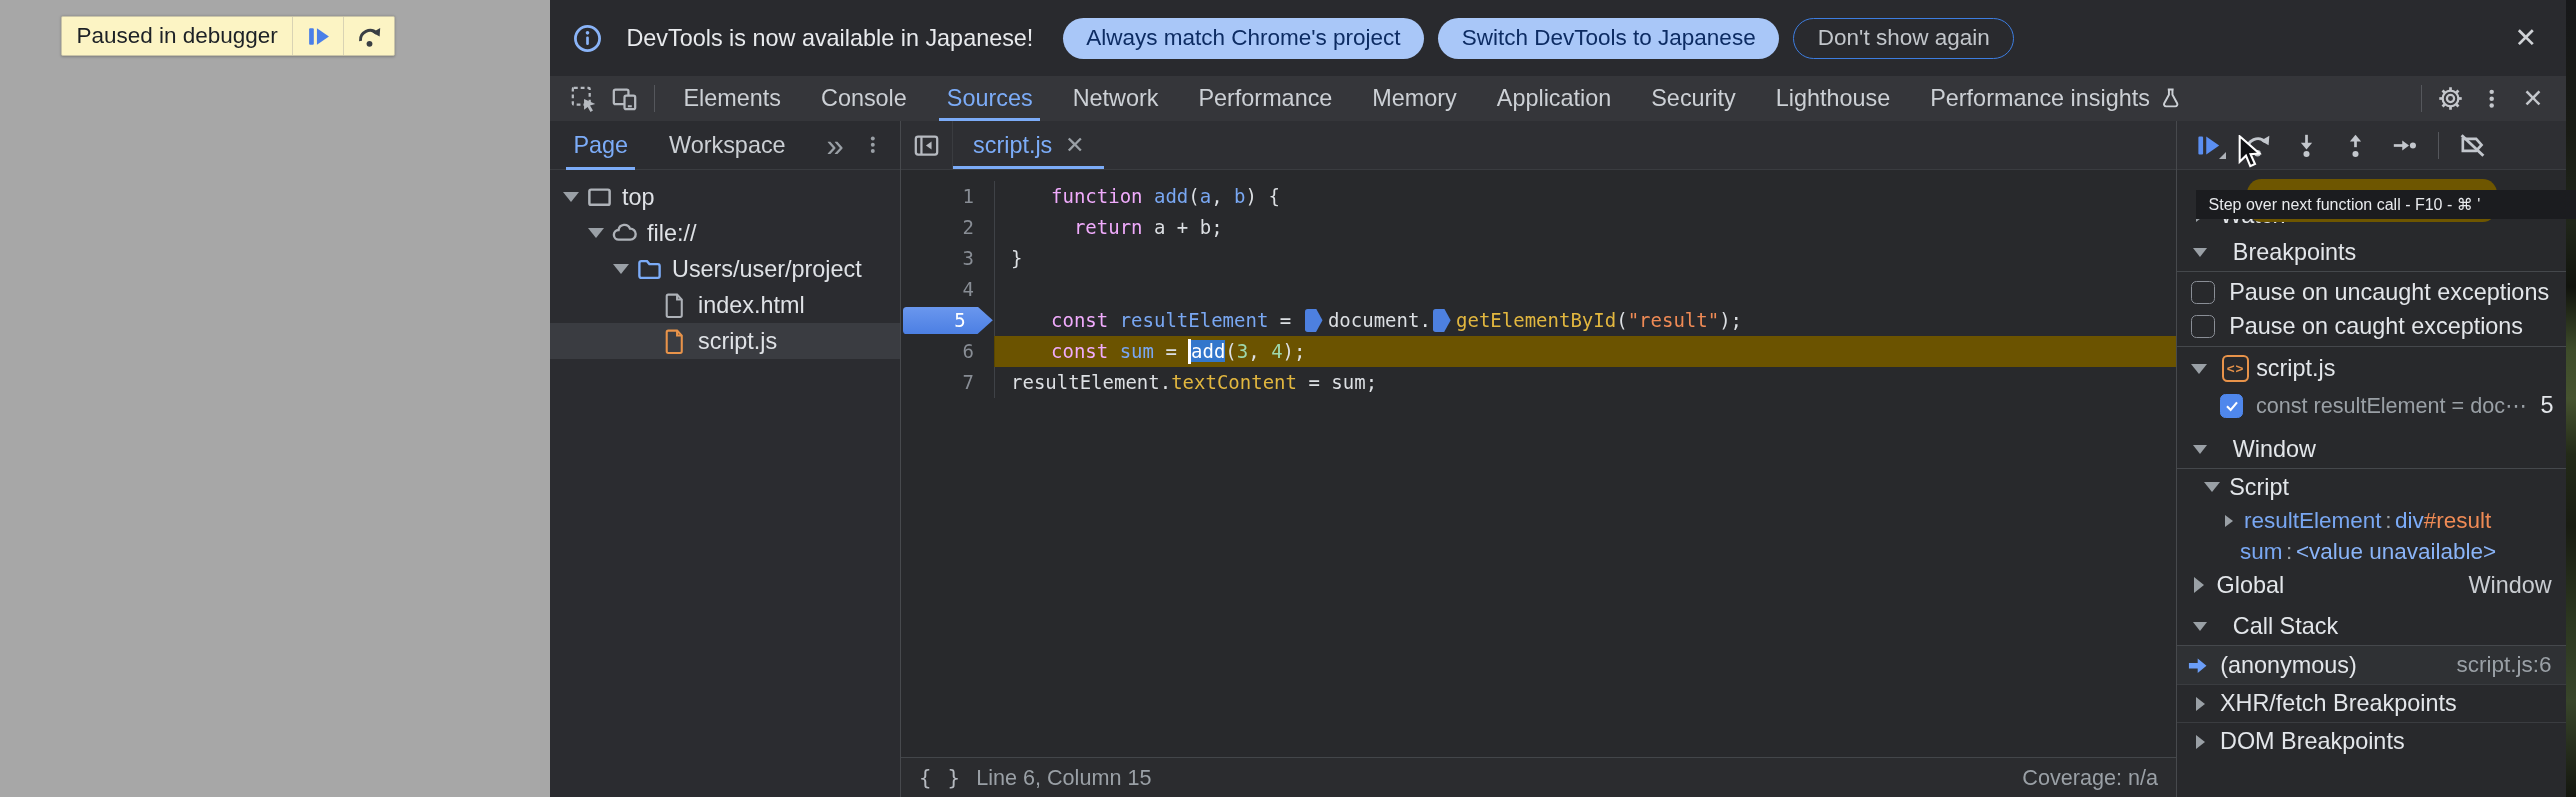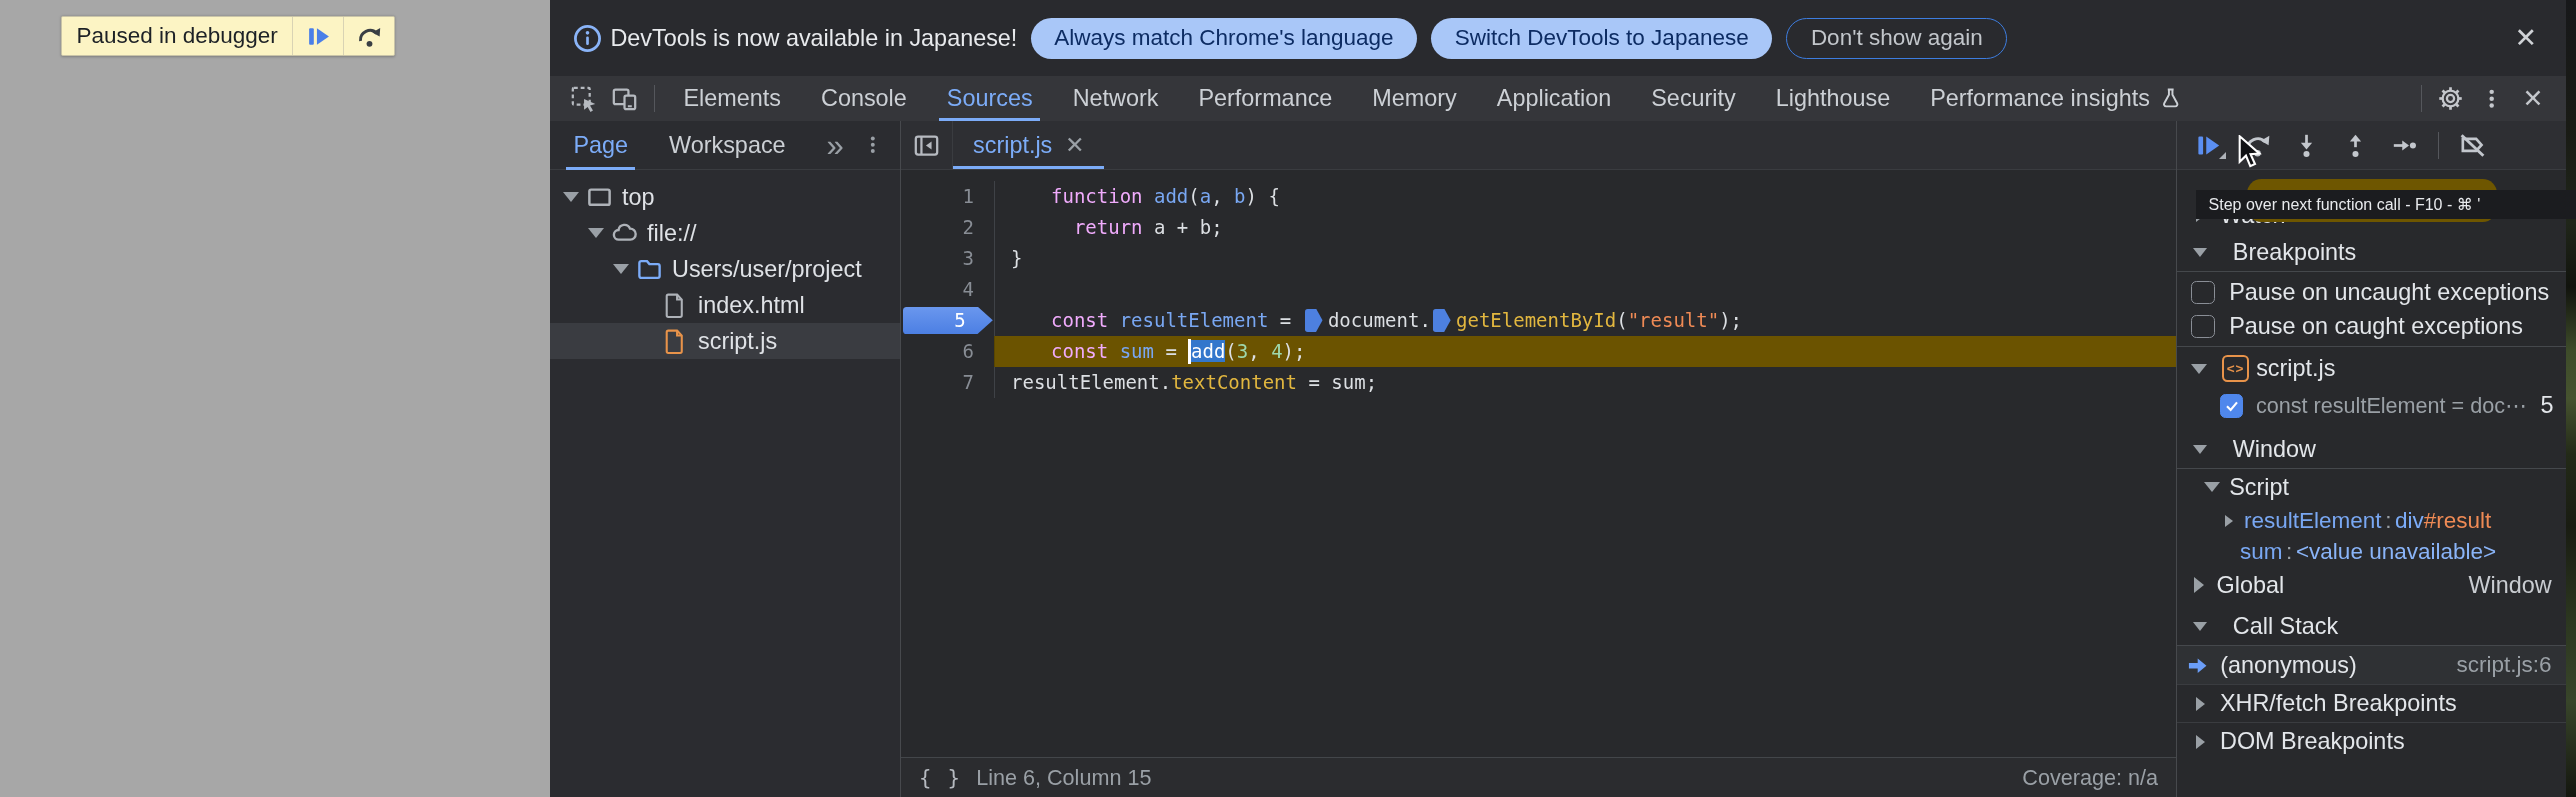--- a/index.html
+++ b/index.html
@@ -12,21 +12,21 @@
   .pb-text { padding:0 14.4px; font-size:22.5px; color:#1d2126; display:flex; align-items:center; white-space:nowrap; }
   .pb-btn { width:51px; border-left:0.9px solid #d9d3b4; display:flex; align-items:center; justify-content:center; cursor:pointer; }
 
   
   .devtools { position:absolute; left:550px; top:0; width:2016px; height:797px; background:#28292c;
     display:flex; flex-direction:column; color:#dfe2e6; }
   .wallpaper { position:absolute; left:2566px; top:0; width:10px; height:797px;
     background:linear-gradient(180deg,#17181a 0%,#191b15 16%,#20261a 28%,#11130d 36%,#3e4c2a 44%,#46532f 50%,#232a18 57%,#191c12 66%,#2c3720 78%,#38452a 88%,#14160f 100%); }
 
   
-  .banner { height:76px; flex:none; background:#292a2e; display:flex; align-items:center; padding:0 23.4px; gap:8px; }
+  .banner { height:76px; flex:none; background:#292a2e; display:flex; align-items:center; padding:0 23.4px; gap:24px; }
   .banner-msg { color:#e8eaed; font-size:23.4px; white-space:nowrap; margin-right:5.4px; }
   .pill { height:41px; border-radius:20.7px; background:#a9c7f8; color:#0d2c63; font-size:22.5px;
     display:flex; align-items:center; padding:0 23.4px; white-space:nowrap; cursor:pointer; }
   .pill.outlined { background:transparent; border:1.8px solid #3d7de0; color:#c2c6cb; }
   .banner-close { margin-left:auto; color:#cfd2d6; font-size:27px; cursor:pointer; padding:0 5.4px; }
 
   
   .main-tabbar { height:45px; flex:none; background:#35363a; display:flex; align-items:center; padding:0 12.6px; }
   .mt-iconbtn { width:41px; height:45px; display:flex; align-items:center; justify-content:center; cursor:pointer; }
   .mt-sep { width:0.9px; height:27px; background:#55575c; margin:0 9px; }
@@ -151,21 +151,21 @@
   <div class="banner">
     <span>
       <svg width="29" height="29" viewBox="0 0 24 24">
           <circle cx="12" cy="12" r="10" fill="none" stroke="#8ab4f8" stroke-width="2.3"></circle>
           <rect x="10.9" y="10.3" width="2.2" height="7" rx="1" fill="#8ab4f8"></rect>
           <circle cx="12" cy="7.3" r="1.5" fill="#8ab4f8"></circle>
         </svg>
     </span>
     <span class="banner-msg">DevTools is now available in Japanese!</span>
     <span id="banner-actions" style="display:flex; gap:14.4px;">
-        <span class="pill">Always match Chrome's language</span>
+        <span class="pill">Always match Chrome's project</span>
         <span class="pill">Switch DevTools to Japanese</span>
         <span class="pill outlined">Don't show again</span>
       </span>
     <span class="banner-close">✕</span>
   </div>
 
   <div class="main-tabbar">
     <span class="mt-iconbtn">
       <svg width="27" height="27" viewBox="0 0 24 24">
           <rect x="2.5" y="2.5" width="15" height="15" rx="1" fill="none" stroke="#b6bac0" stroke-width="2" stroke-dasharray="3.4 2.6"></rect>

